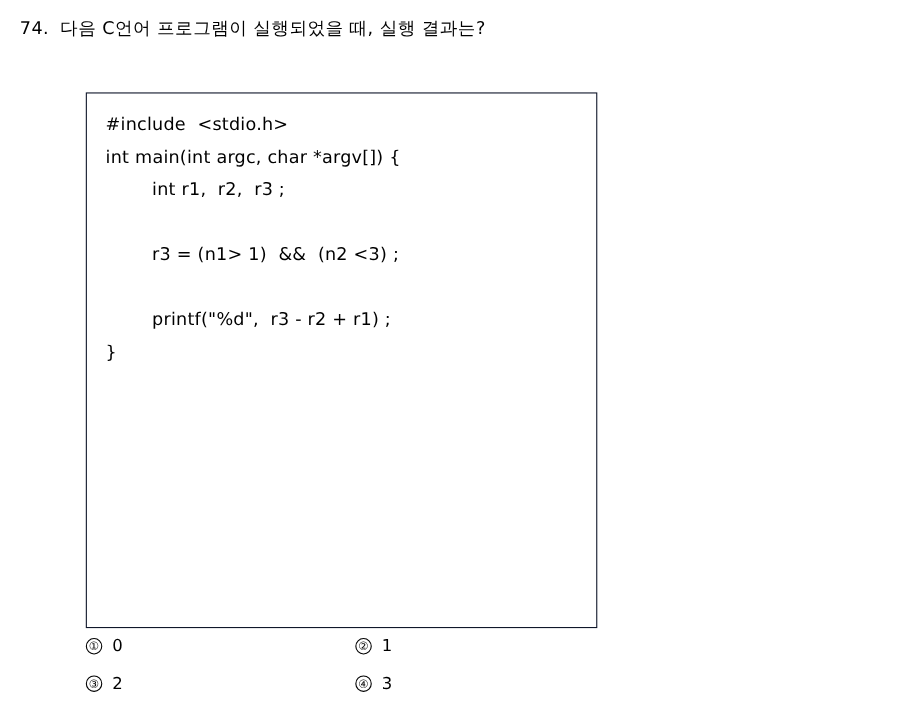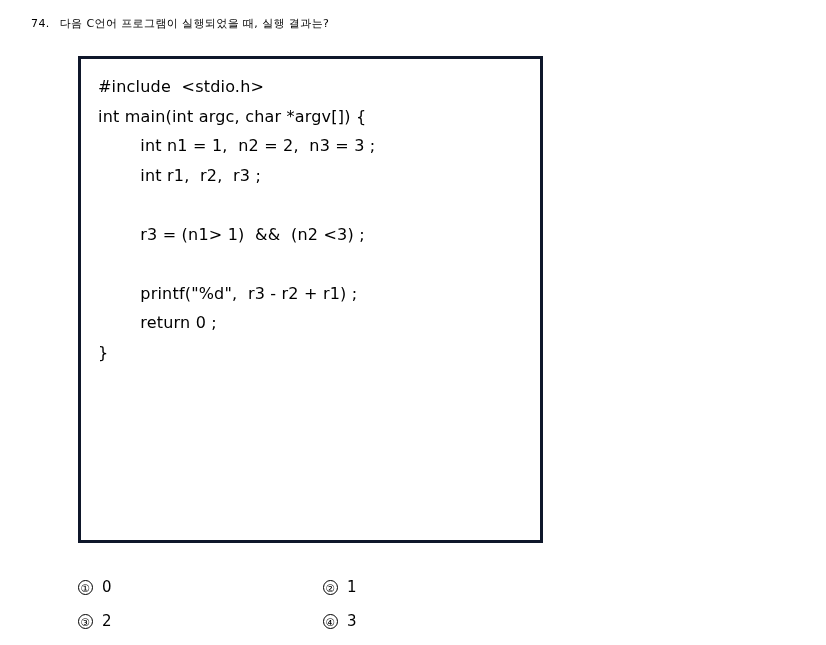--- a/index.html
+++ b/index.html
@@ -15,40 +15,40 @@
     position: relative;
     overflow: hidden;
   }
   .page {
     position: relative;
     width: 826px;
     height: 645px;
   }
   .question-line {
     position: absolute;
-    left: 31px;
+    left: 18px;
     top: 16px;
-    font-size: 11px;
+    font-size: 16px;
     letter-spacing: 0.4px;
     white-space: nowrap;
   }
   .q-number {
     display: inline-block;
     margin-right: 10px;
   }
   .q-text {
     display: inline-block;
   }
   .code-box {
     position: absolute;
     left: 78px;
-    top: 56px;
+    top: 84px;
     width: 465px;
     height: 487px;
-    border: 3px solid #0f172a;
+    border: 1px solid #0f172a;
     box-sizing: border-box;
     background: #ffffff;
   }
   .code-inner {
     position: absolute;
     left: 17px;
     top: 13px;
     right: 8px;
   }
   .code-line {
@@ -102,27 +102,25 @@
 <div class="page">
 
   <div class="question-line">
     <span class="q-number">74.</span><span class="q-text">다음 C언어 프로그램이 실행되었을 때, 실행 결과는?</span>
   </div>
 
   <div class="code-box">
     <div class="code-inner">
       <div class="code-line">#include  &lt;stdio.h&gt;</div>
       <div class="code-line">int main(int argc, char *argv[]) {</div>
-      <div class="code-line">        int n1 = 1,  n2 = 2,  n3 = 3 ;</div>
       <div class="code-line">        int r1,  r2,  r3 ;</div>
       <div class="code-line blank"></div>
       <div class="code-line">        r3 = (n1&gt; 1)  &amp;&amp;  (n2 &lt;3) ;</div>
       <div class="code-line blank"></div>
       <div class="code-line">        printf("%d",  r3 - r2 + r1) ;</div>
-      <div class="code-line">        return 0 ;</div>
       <div class="code-line">}</div>
     </div>
   </div>
 
   <div class="answers">
     <div class="answer-row">
       <div class="answer first">
         <span class="circ">①</span>
         <span class="ans-text">0</span>
       </div>

